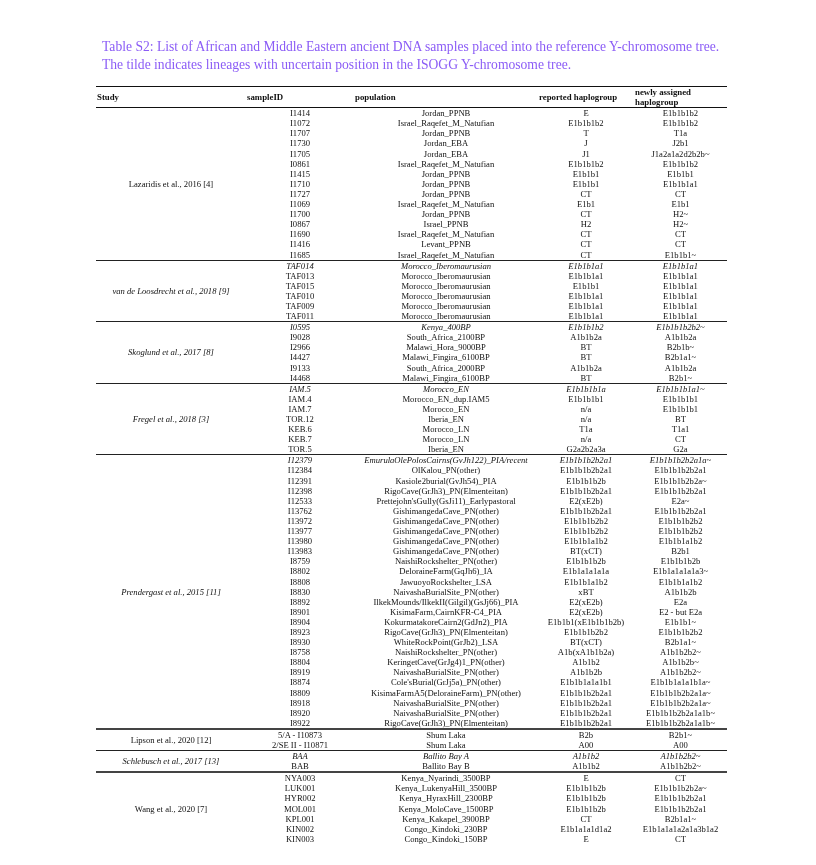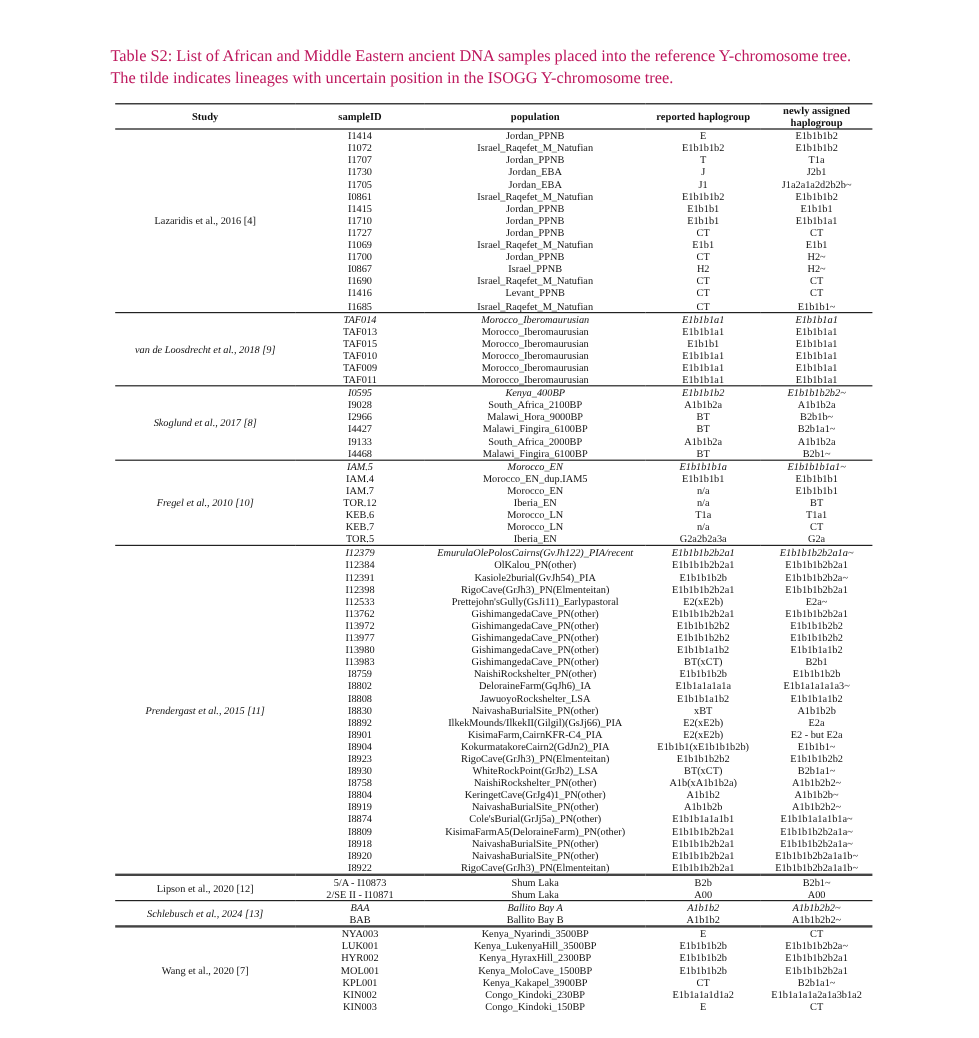--- a/index.html
+++ b/index.html
@@ -1,28 +1,28 @@
 <!DOCTYPE html>
 <html><head>
 <meta charset="utf-8">
 <style>
   html, body { margin: 0; padding: 0; background: #ffffff; }
   body { width: 816px; height: 865px; overflow: hidden; position: relative;
          font-family: "Liberation Serif", "DejaVu Serif", serif; color: #111; }
-  .caption { position: absolute; left: 92px; top: 38px; width: 640px;
-             font-size: 13.6px; line-height: 18px; color: #be185d; }
+  .caption { position: absolute; left: 102px; top: 38px; width: 640px;
+             font-size: 13.6px; line-height: 18px; color: #8b5cf6; }
   .tbl-wrap { position: absolute; left: 96px; top: 86px; width: 631px; }
   table { border-collapse: collapse; width: 631px; table-layout: fixed;
           font-size: 8.6px; line-height: 10.1px; }
   col.c-study { width: 150px; }
   col.c-sid   { width: 108px; }
   col.c-pop   { width: 184px; }
   col.c-rep   { width: 96px; }
   col.c-new   { width: 93px; }
-  thead th { font-weight: bold; font-size: 8.8px; text-align: center; padding: 0 1px;
+  thead th { font-weight: bold; font-size: 8.8px; text-align: left; padding: 0 1px;
              border-top: 1.4px solid #111; border-bottom: 0.8px solid #111; height: 10px; }
   td { text-align: center; padding: 0 1px; white-space: nowrap; overflow: hidden; height: 9.9px; }
   td.study { white-space: normal; vertical-align: middle; }
   tr.grp-start td { border-top: 1.2px solid #222; font-style: italic; }
   tr.grp-start-double td { border-top: 2px solid #444; }
 </style>
 </head>
 <body>
 
 <div class="caption">Table S2: List of African and Middle Eastern ancient DNA samples placed into the reference Y-chromosome tree. The tilde indicates lineages with uncertain position in the ISOGG Y-chromosome tree.</div>
@@ -205,21 +205,21 @@
           <td>A1b1b2a</td>
           <td>A1b1b2a</td>
         </tr>
         <tr>
           <td>I4468</td>
           <td>Malawi_Fingira_6100BP</td>
           <td>BT</td>
           <td>B2b1~</td>
         </tr>
         <tr class="grp-start">
-          <td class="study" rowspan="7">Fregel et al., 2010 [10]</td>
+          <td class="study" rowspan="7">Fregel et al., 2018 [3]</td>
           <td>IAM.5</td>
           <td>Morocco_EN</td>
           <td>E1b1b1b1a</td>
           <td>E1b1b1b1a1~</td>
         </tr>
         <tr>
           <td>IAM.4</td>
           <td>Morocco_EN_dup.IAM5</td>
           <td>E1b1b1b1</td>
           <td>E1b1b1b1</td>
@@ -424,21 +424,21 @@
           <td>B2b</td>
           <td>B2b1~</td>
         </tr>
         <tr>
           <td>2/SE II - I10871</td>
           <td>Shum Laka</td>
           <td>A00</td>
           <td>A00</td>
         </tr>
         <tr class="grp-start">
-          <td class="study" rowspan="2">Schlebusch et al., 2024 [13]</td>
+          <td class="study" rowspan="2">Schlebusch et al., 2017 [13]</td>
           <td>BAA</td>
           <td>Ballito Bay A</td>
           <td>A1b1b2</td>
           <td>A1b1b2b2~</td>
         </tr>
         <tr>
           <td>BAB</td>
           <td>Ballito Bay B</td>
           <td>A1b1b2</td>
           <td>A1b1b2b2~</td>

